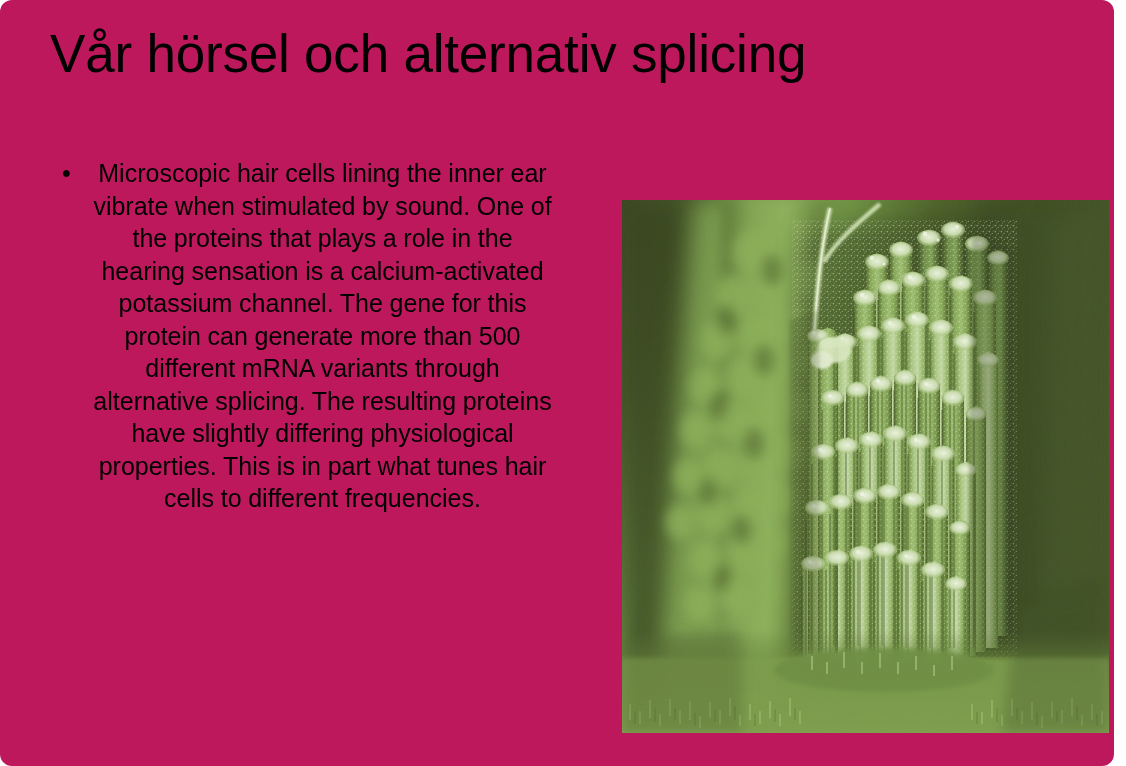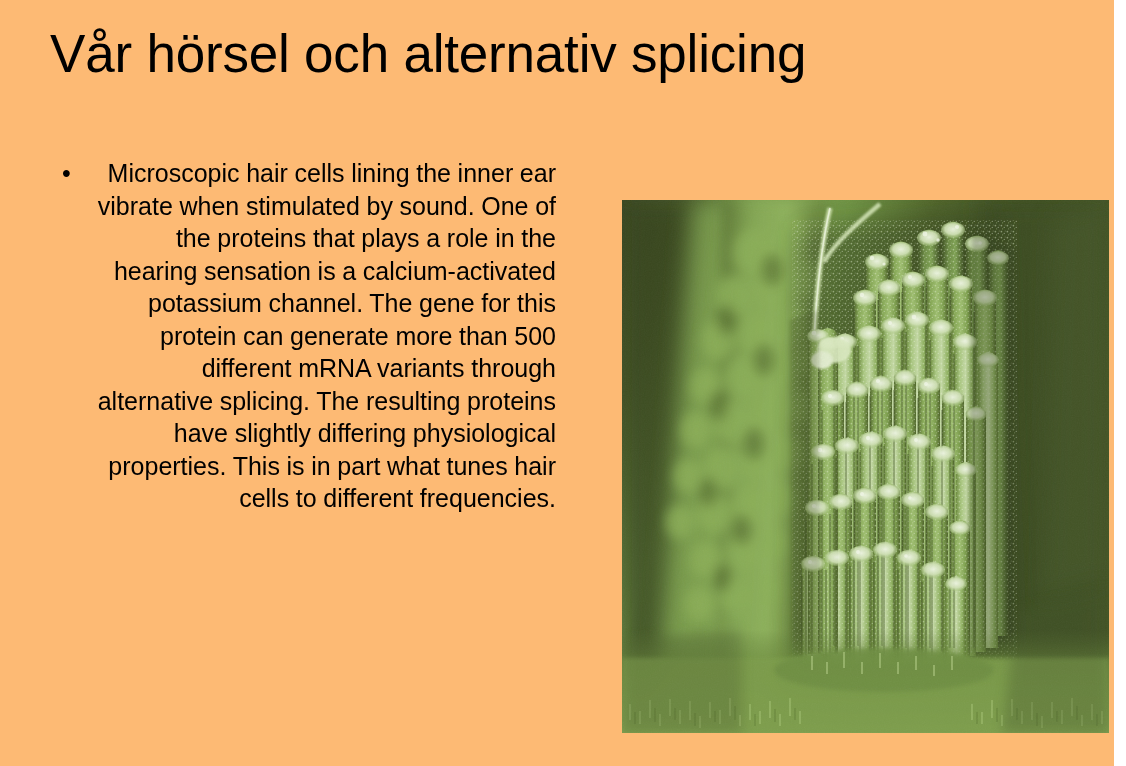--- a/index.html
+++ b/index.html
@@ -11,21 +11,22 @@
     width: 1126px;
     height: 766px;
     overflow: hidden;
     font-family: "Liberation Sans", sans-serif;
   }
 
   #slide {
     position: relative;
     width: 1114px;
     height: 766px;
-    background: #fdba74;
+    background: #be185d;
+    border-radius: 12px;
   }
 
   
   #slide-title {
     position: absolute;
     left: 50px;
     top: 22px;
     width: 1020px;
     font-size: 53px;
     line-height: 64px;
@@ -55,21 +56,21 @@
     text-align: left;
     padding-left: 6px;
     box-sizing: border-box;
   }
   .bullet-text {
     flex: 1 1 auto;
     font-size: 25px;
     line-height: 32.5px;
     color: #000000;
     font-weight: 400;
-    text-align: right;
+    text-align: center;
     word-spacing: -0.3px;
   }
 
   
   #figure {
     position: absolute;
     left: 622px;
     top: 200px;
     width: 487px;
     height: 533px;

